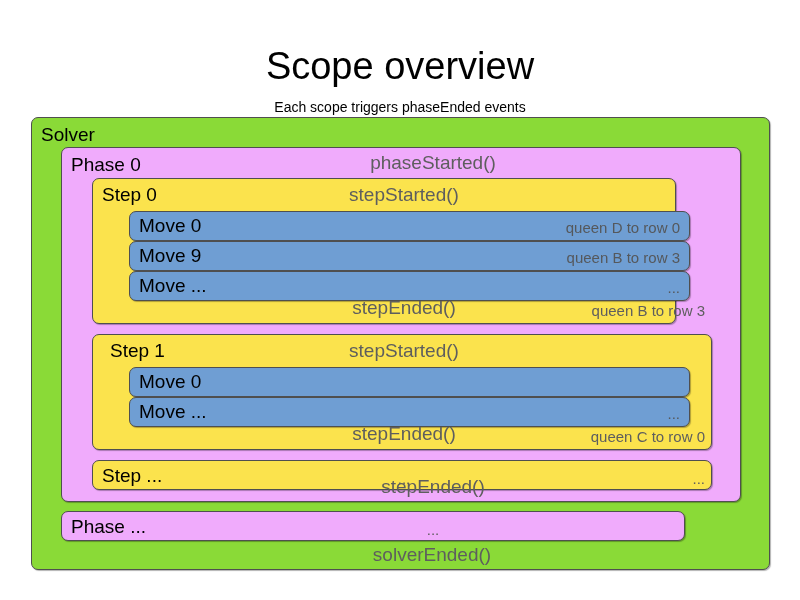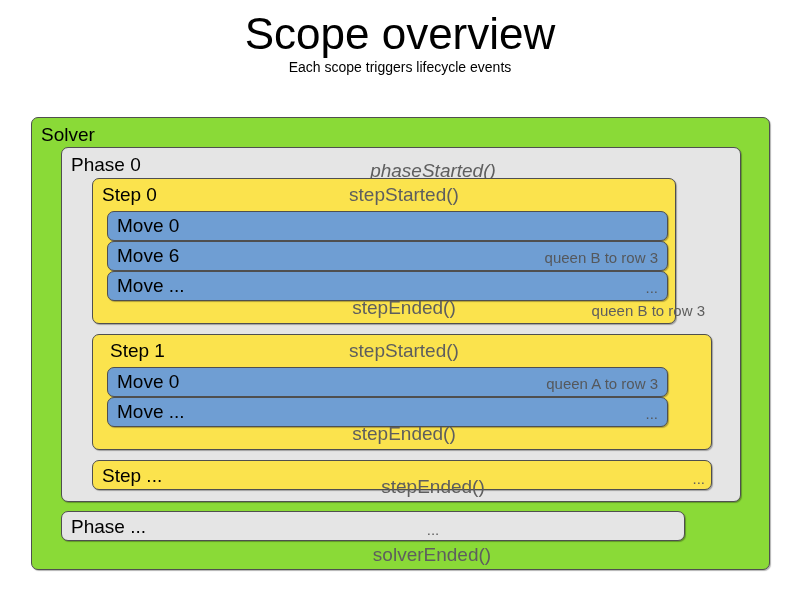--- a/index.html
+++ b/index.html
@@ -18,23 +18,23 @@
 
   
   #heading {
     position: absolute;
     left: 0;
     top: 0;
     width: 800px;
     text-align: center;
   }
   #page-title {
-    margin: 0;
-    padding-top: 12px;
-    font-size: 44px;
+    margin: 8px;
+    padding-top: 36px;
+    font-size: 38px;
     font-weight: normal;
     color: #000000;
     line-height: 44px;
     letter-spacing: 0px;
   }
   #page-subtitle {
     margin: 0;
     padding-top: 3px;
     font-size: 14px;
     font-weight: normal;
@@ -74,21 +74,21 @@
     text-align: right;
     line-height: 22px;
   }
   .dots-center {
     font-size: 15px;
     color: #5e5e5e;
   }
 
   
   .solver  { background: #8ada37; }
-  .phase   { background: #e5e5e5; }
+  .phase   { background: #f0abfc; }
   .step    { background: #fbe34d; }
   .move    { background: #6f9ed3; }
 
   
   #solver-scope {
     left: 31px;
     top: 117px;
     width: 739px;
     height: 453px;
   }
@@ -97,21 +97,21 @@
   #solver-ended      { left: 190px; top: 426px; width: 420px; }
 
   
   #phase0-scope {
     left: 29px;
     top: 29px;
     width: 680px;
     height: 355px;
   }
   #phase0-label      { top: 6px; }
-  #phase0-started    { left: 161px; top: 12px; width: 420px; font-style: italic; }
+  #phase0-started    { left: 161px; top: 4px; width: 420px; }
   #phase0-ended      { left: 161px; top: 328px; width: 420px; }
 
   
   #step0-scope {
     left: 30px;
     top: 30px;
     width: 584px;
     height: 146px;
   }
   #step0-label       { top: 5px; }
@@ -149,21 +149,21 @@
     width: 624px;
     height: 30px;
   }
   #phasedots-label   { top: 4px; }
   #phasedots-center  { left: 161px; top: 7px; width: 420px; }
 
   
   .move-row {
     position: absolute;
     box-sizing: border-box;
-    left: 14px;
+    left: 36px;
     width: 561px;
     height: 30px;
     border-radius: 7px;
     border: 1px solid #4f4f4f;
     box-shadow: 1px 1px 1px rgba(0,0,0,0.30);
   }
   .move-label {
     position: absolute;
     left: 9px;
     top: 3px;
@@ -188,68 +188,69 @@
   #s0-move1 { top: 62px; }
   #s0-move2 { top: 92px; }
   #s1-move0 { top: 32px; }
   #s1-move1 { top: 62px; }
 </style>
 </head>
 <body>
 
 <div id="heading">
   <h1 id="page-title">Scope overview</h1>
-  <p id="page-subtitle">Each scope triggers lifecycle events</p>
+  <p id="page-subtitle">Each scope triggers phaseEnded events</p>
 </div>
 
 <div id="solver-scope" class="scope solver">
 
   <div id="solver-label" class="scope-label">Solver</div>
 
   <div id="phase0-scope" class="scope phase">
 
     <div id="phase0-label" class="scope-label">Phase 0</div>
     <div id="phase0-started" class="scope-event">phaseStarted()</div>
 
     <div id="step0-scope" class="scope step">
 
       <div id="step0-label" class="scope-label">Step 0</div>
       <div id="step0-started" class="scope-event">stepStarted()</div>
 
       <div id="s0-move0" class="move-row move">
         <span class="move-label">Move 0</span>
+        <span class="move-note">queen D to row 0</span>
       </div>
       <div id="s0-move1" class="move-row move">
-        <span class="move-label">Move 6</span>
+        <span class="move-label">Move 9</span>
         <span class="move-note">queen B to row 3</span>
       </div>
       <div id="s0-move2" class="move-row move">
         <span class="move-label">Move ...</span>
         <span class="move-note dots">...</span>
       </div>
 
       <div id="step0-ended" class="scope-event">stepEnded()</div>
       <div id="step0-ended-note" class="scope-note">queen B to row 3</div>
     </div>
 
     <div id="step1-scope" class="scope step">
 
       <div id="step1-label" class="scope-label">Step 1</div>
       <div id="step1-started" class="scope-event">stepStarted()</div>
 
       <div id="s1-move0" class="move-row move">
         <span class="move-label">Move 0</span>
-        <span class="move-note">queen A to row 3</span>
       </div>
       <div id="s1-move1" class="move-row move">
         <span class="move-label">Move ...</span>
         <span class="move-note dots">...</span>
       </div>
 
       <div id="step1-ended" class="scope-event">stepEnded()</div>
+      <div id="step1-ended-note" class="scope-note">queen C to row 0</div>
     </div>
 
     <div id="stepdots-scope" class="scope step">
       <div id="stepdots-label" class="scope-label">Step ...</div>
       <div id="stepdots-center" class="scope-event dots-center">...</div>
       <div id="stepdots-note" class="scope-note">...</div>
     </div>
 
     <div id="phase0-ended" class="scope-event">stepEnded()</div>
   </div>

